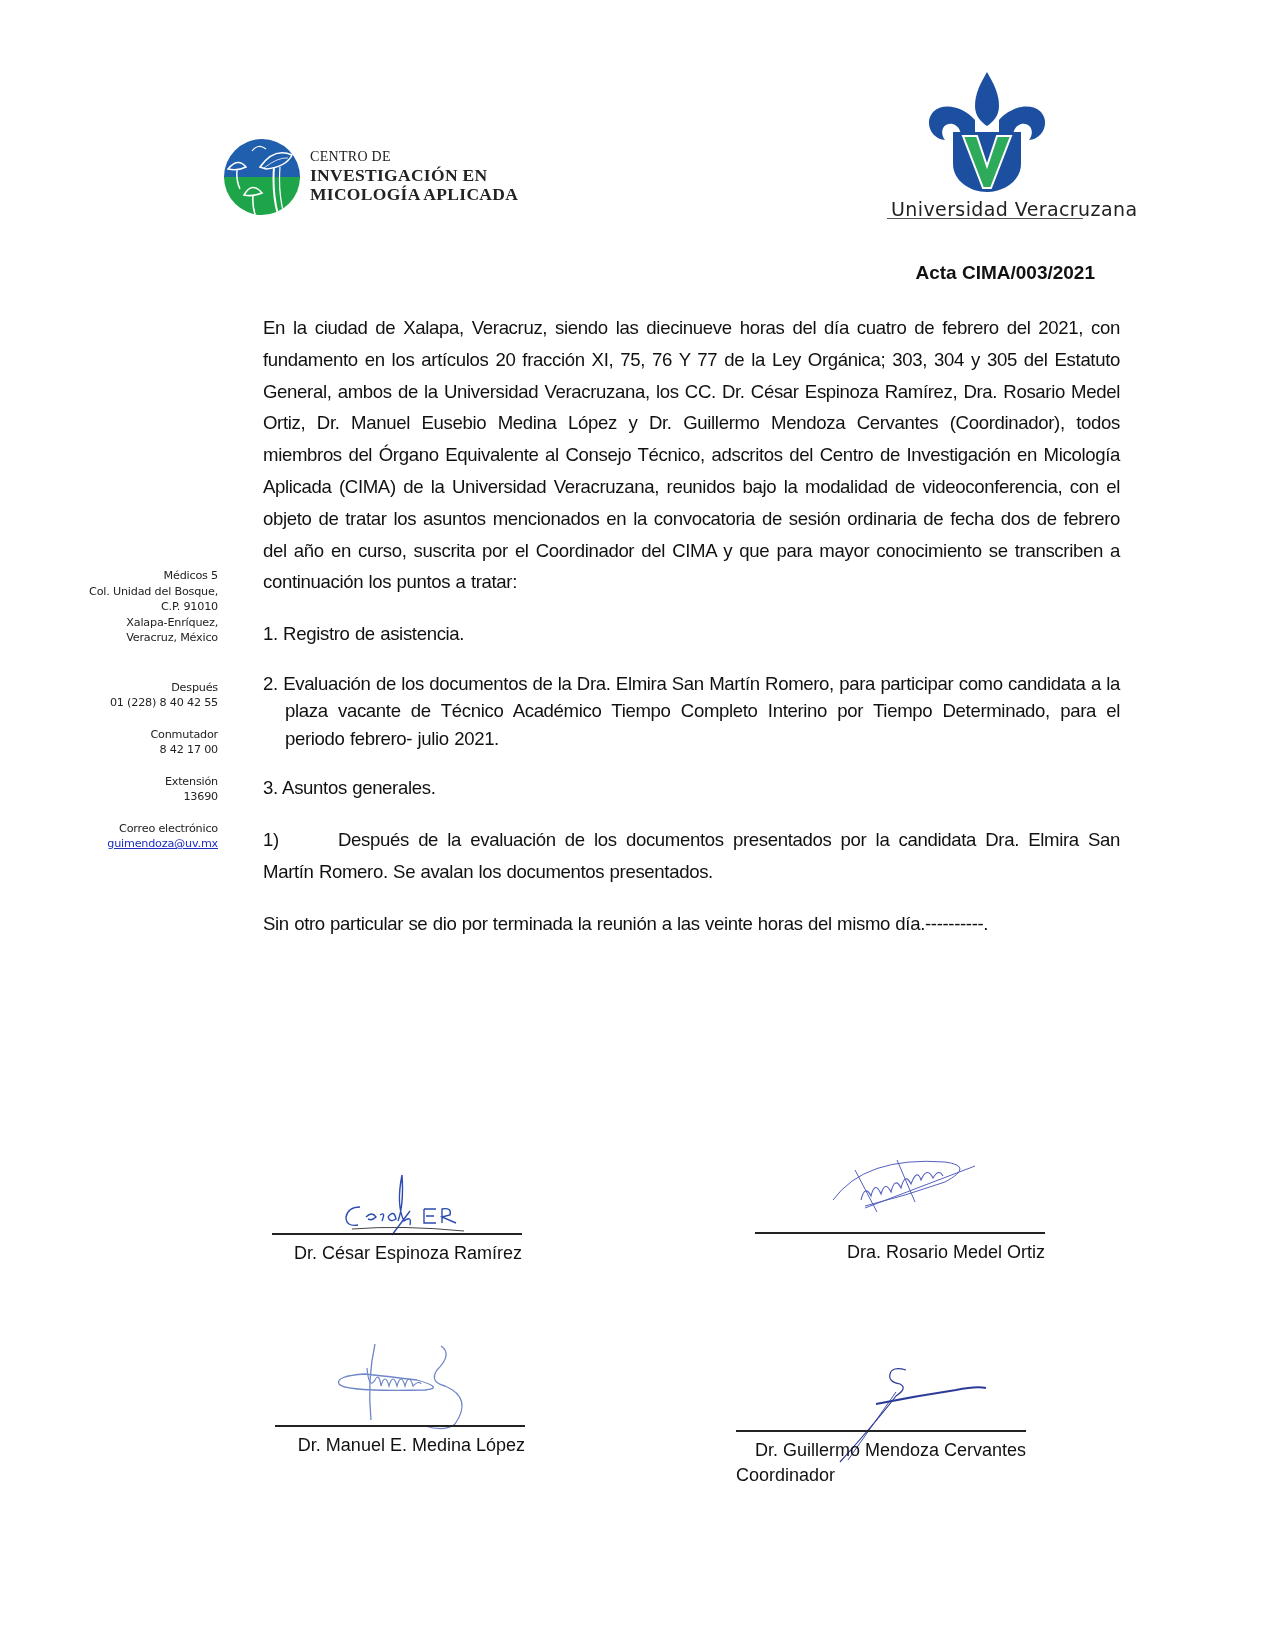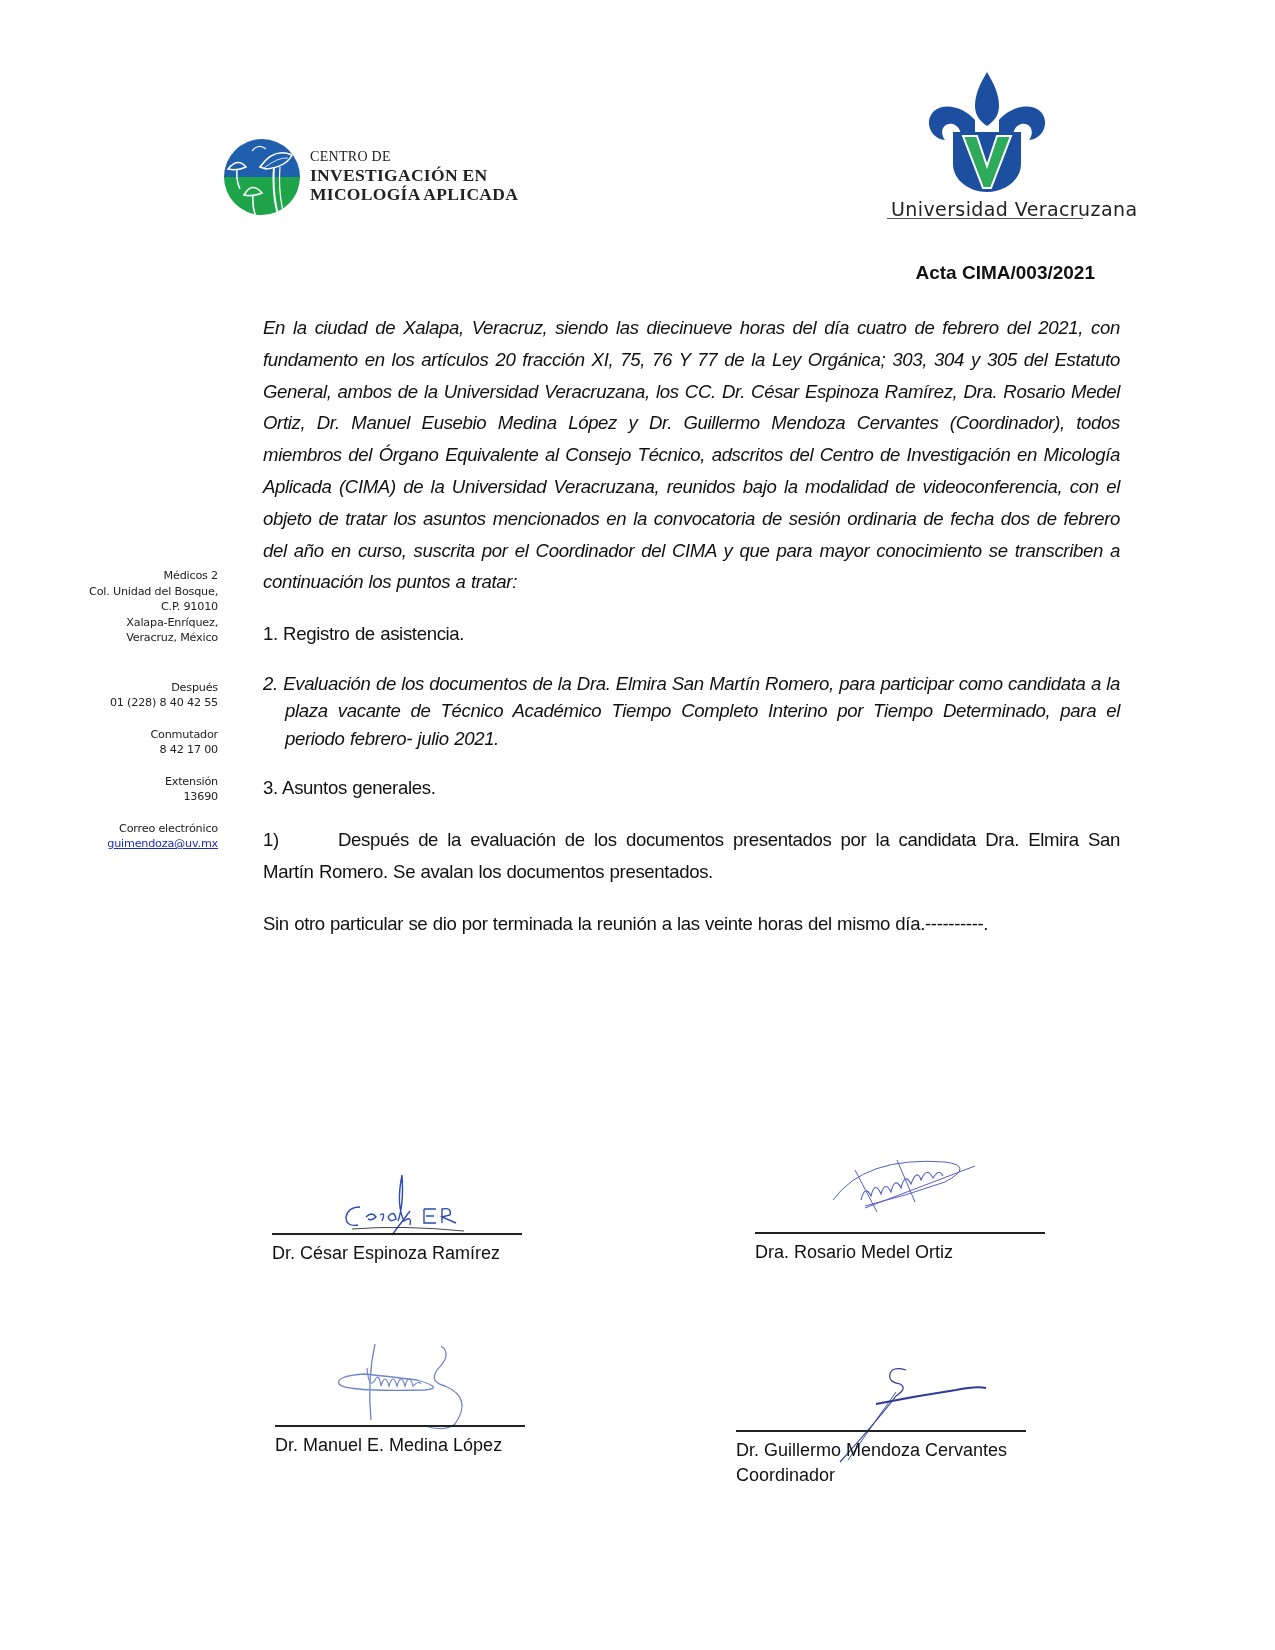--- a/index.html
+++ b/index.html
@@ -24,32 +24,32 @@
 
   
   #contact { left: 60px; top: 568px; width: 158px; text-align: right; font-family: "DejaVu Sans", sans-serif; font-size: 11.2px; line-height: 15.5px; color: #222; letter-spacing: -0.2px; }
   #contact .grp { margin-bottom: 16px; }
   #contact .addr { margin-bottom: 34px; }
   #contact a { color: #1b2fbf; text-decoration: underline; }
 
   
   #body { left: 263px; top: 312px; width: 857px; font-family: "Liberation Sans Narrow", "Liberation Sans", sans-serif; font-size: 18.6px; line-height: 31.8px; color: #111; }
   #body p { margin: 0; text-align: justify; letter-spacing: -0.35px; word-spacing: 0.5px; }
-  .para-intro { margin-bottom: 20px !important; font-style: italic; }
+  .para-intro { margin-bottom: 20px !important; }
   .agenda { margin-bottom: 20px !important; text-align: left; }
-  .agenda.multi { padding-left: 22px; text-indent: -22px; line-height: 27.5px; font-style: italic; }
+  .agenda.multi { padding-left: 22px; text-indent: -22px; line-height: 27.5px; }
   .closing-intro { margin-bottom: 20px !important; }
   .acuerdo { margin-bottom: 20px !important; }
   .acuerdo .num { display: inline-block; width: 75px; }
   .final { text-align: left !important; }
 
   
   .sig { position: absolute; width: 320px; }
   .sig .line { position: absolute; left: 0; height: 1.5px; background: #222; }
-  .sig .name { position: absolute; left: 0; width: 100%; text-align: left; font-family: "Liberation Sans", sans-serif; font-size: 18px; color: #111; white-space: nowrap; }
+  .sig .name { position: absolute; left: 0; width: 100%; text-align: right; font-family: "Liberation Sans", sans-serif; font-size: 18px; color: #111; white-space: nowrap; }
   .sig .role { position: absolute; left: 0; width: 100%; text-align: left; font-family: "Liberation Sans", sans-serif; font-size: 18px; color: #111; }
   .sig svg { position: absolute; overflow: visible; }
 </style>
 </head>
 <body>
 
 <div id="cima-logo" class="abs">
   <svg id="cima-emblem" viewBox="0 0 80 80">
     <defs>
         <clipPath id="circ">
@@ -88,21 +88,21 @@
     <path d="M38 64 L52 64 L62 94 L72 64 L86 64 L66 116 L58 116 Z" fill="#2eab5a" stroke="#ffffff" stroke-width="2"></path>
   </svg>
   <div id="uv-name">Universidad Veracruzana</div>
   <div id="uv-rule"></div>
 </div>
 
 <div id="acta-title" class="abs">Acta CIMA/003/2021</div>
 
 <div id="contact" class="abs">
   <div class="addr">
-    <div>Médicos 2</div>
+    <div>Médicos 5</div>
     <div>Col. Unidad del Bosque,</div>
     <div>C.P. 91010</div>
     <div>Xalapa-Enríquez,</div>
     <div>Veracruz, México</div>
   </div>
   <div class="grp">
     <div>Después</div>
     <div>01 (228) 8 40 42 55</div>
   </div>
   <div class="grp">

